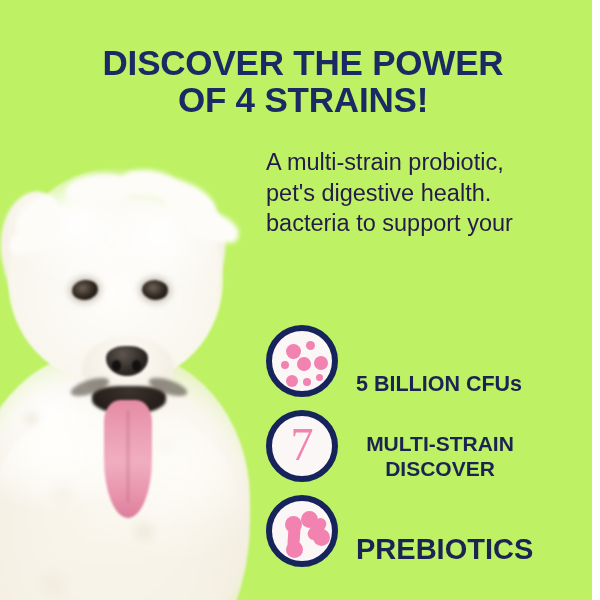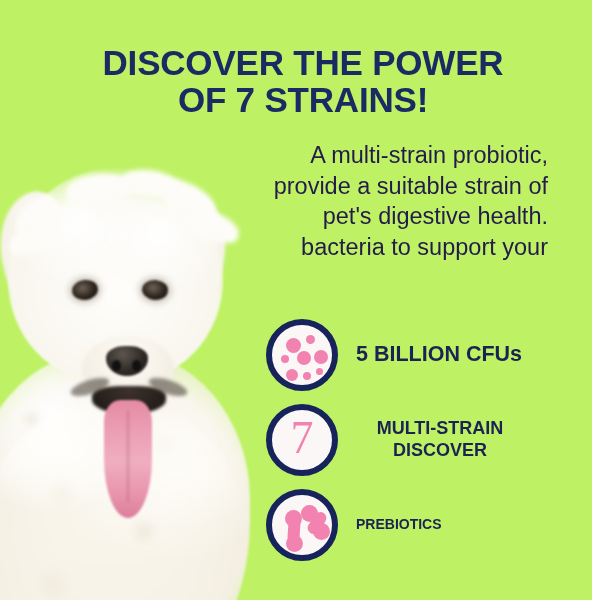--- a/index.html
+++ b/index.html
@@ -189,64 +189,63 @@
     font-size: 35px;
     line-height: 1.06;
     letter-spacing: -0.2px;
   }
   .headline .hl-line { display: block; white-space: nowrap; }
 
   
   .body-copy {
     position: absolute;
     left: 266px;
-    top: 140px;
+    top: 147px;
     width: 282px;
     color: #241B4A;
     font-size: 23.5px;
     line-height: 1.30;
     font-weight: normal;
-    text-align: right;
   }
   .body-copy .bc-line { display: block; white-space: nowrap; }
   .reg { font-size: 13px; vertical-align: super; }
 
   
   .features {
     position: absolute;
     left: 266px;
     top: 312px;
     width: 300px;
   }
   .feature-row {
     position: relative;
     display: flex;
-    align-items: center;
+    align-items: flex-end;
     height: 85px;
   }
   .badge {
     position: relative;
     flex: 0 0 auto;
     width: 72px;
     height: 72px;
     border-radius: 50%;
     background: #FBF7F7;
     border: 6px solid #17245C;
     box-sizing: border-box;
   }
   .feature-label {
     margin-left: 18px;
     color: #1B2352;
     font-weight: bold;
-    font-size: 18px;
+    font-size: 21px;
     line-height: 1.22;
   }
   .label-1 { font-size: 21.5px; }
   .label-2 { text-align: center; width: 168px; }
-  .label-3 { font-size: 14px; }
+  .label-3 { font-size: 29px; }
 
   
   .dot {
     position: absolute;
     background: #F282B0;
     border-radius: 50%;
   }
   .d1 { width: 15px; height: 15px; left: 14px; top: 13px; }
   .d2 { width: 9px;  height: 9px;  left: 34px; top: 10px; }
   .d3 { width: 8px;  height: 8px;  left: 9px;  top: 30px; }
@@ -325,26 +324,25 @@
         <div class="nostril nos-r"></div>
       </div>
       <div class="dog-mouth"></div>
       <div class="dog-tongue"></div>
       <div class="dog-tongue-crease"></div>
     </div>
   </div>
 
   <div class="headline">
     <span class="hl-line">DISCOVER THE POWER</span>
-    <span class="hl-line">OF 7 STRAINS!</span>
+    <span class="hl-line">OF 4 STRAINS!</span>
   </div>
 
   <div class="body-copy">
     <span class="bc-line">A multi-strain probiotic,</span>
-    <span class="bc-line">provide a suitable strain of</span>
     <span class="bc-line">pet's digestive health.</span>
     <span class="bc-line">bacteria to support your</span>
   </div>
 
   <div class="features">
 
     <div class="feature-row">
       <div class="badge">
         <span class="dot d1"></span>
         <span class="dot d2"></span>

